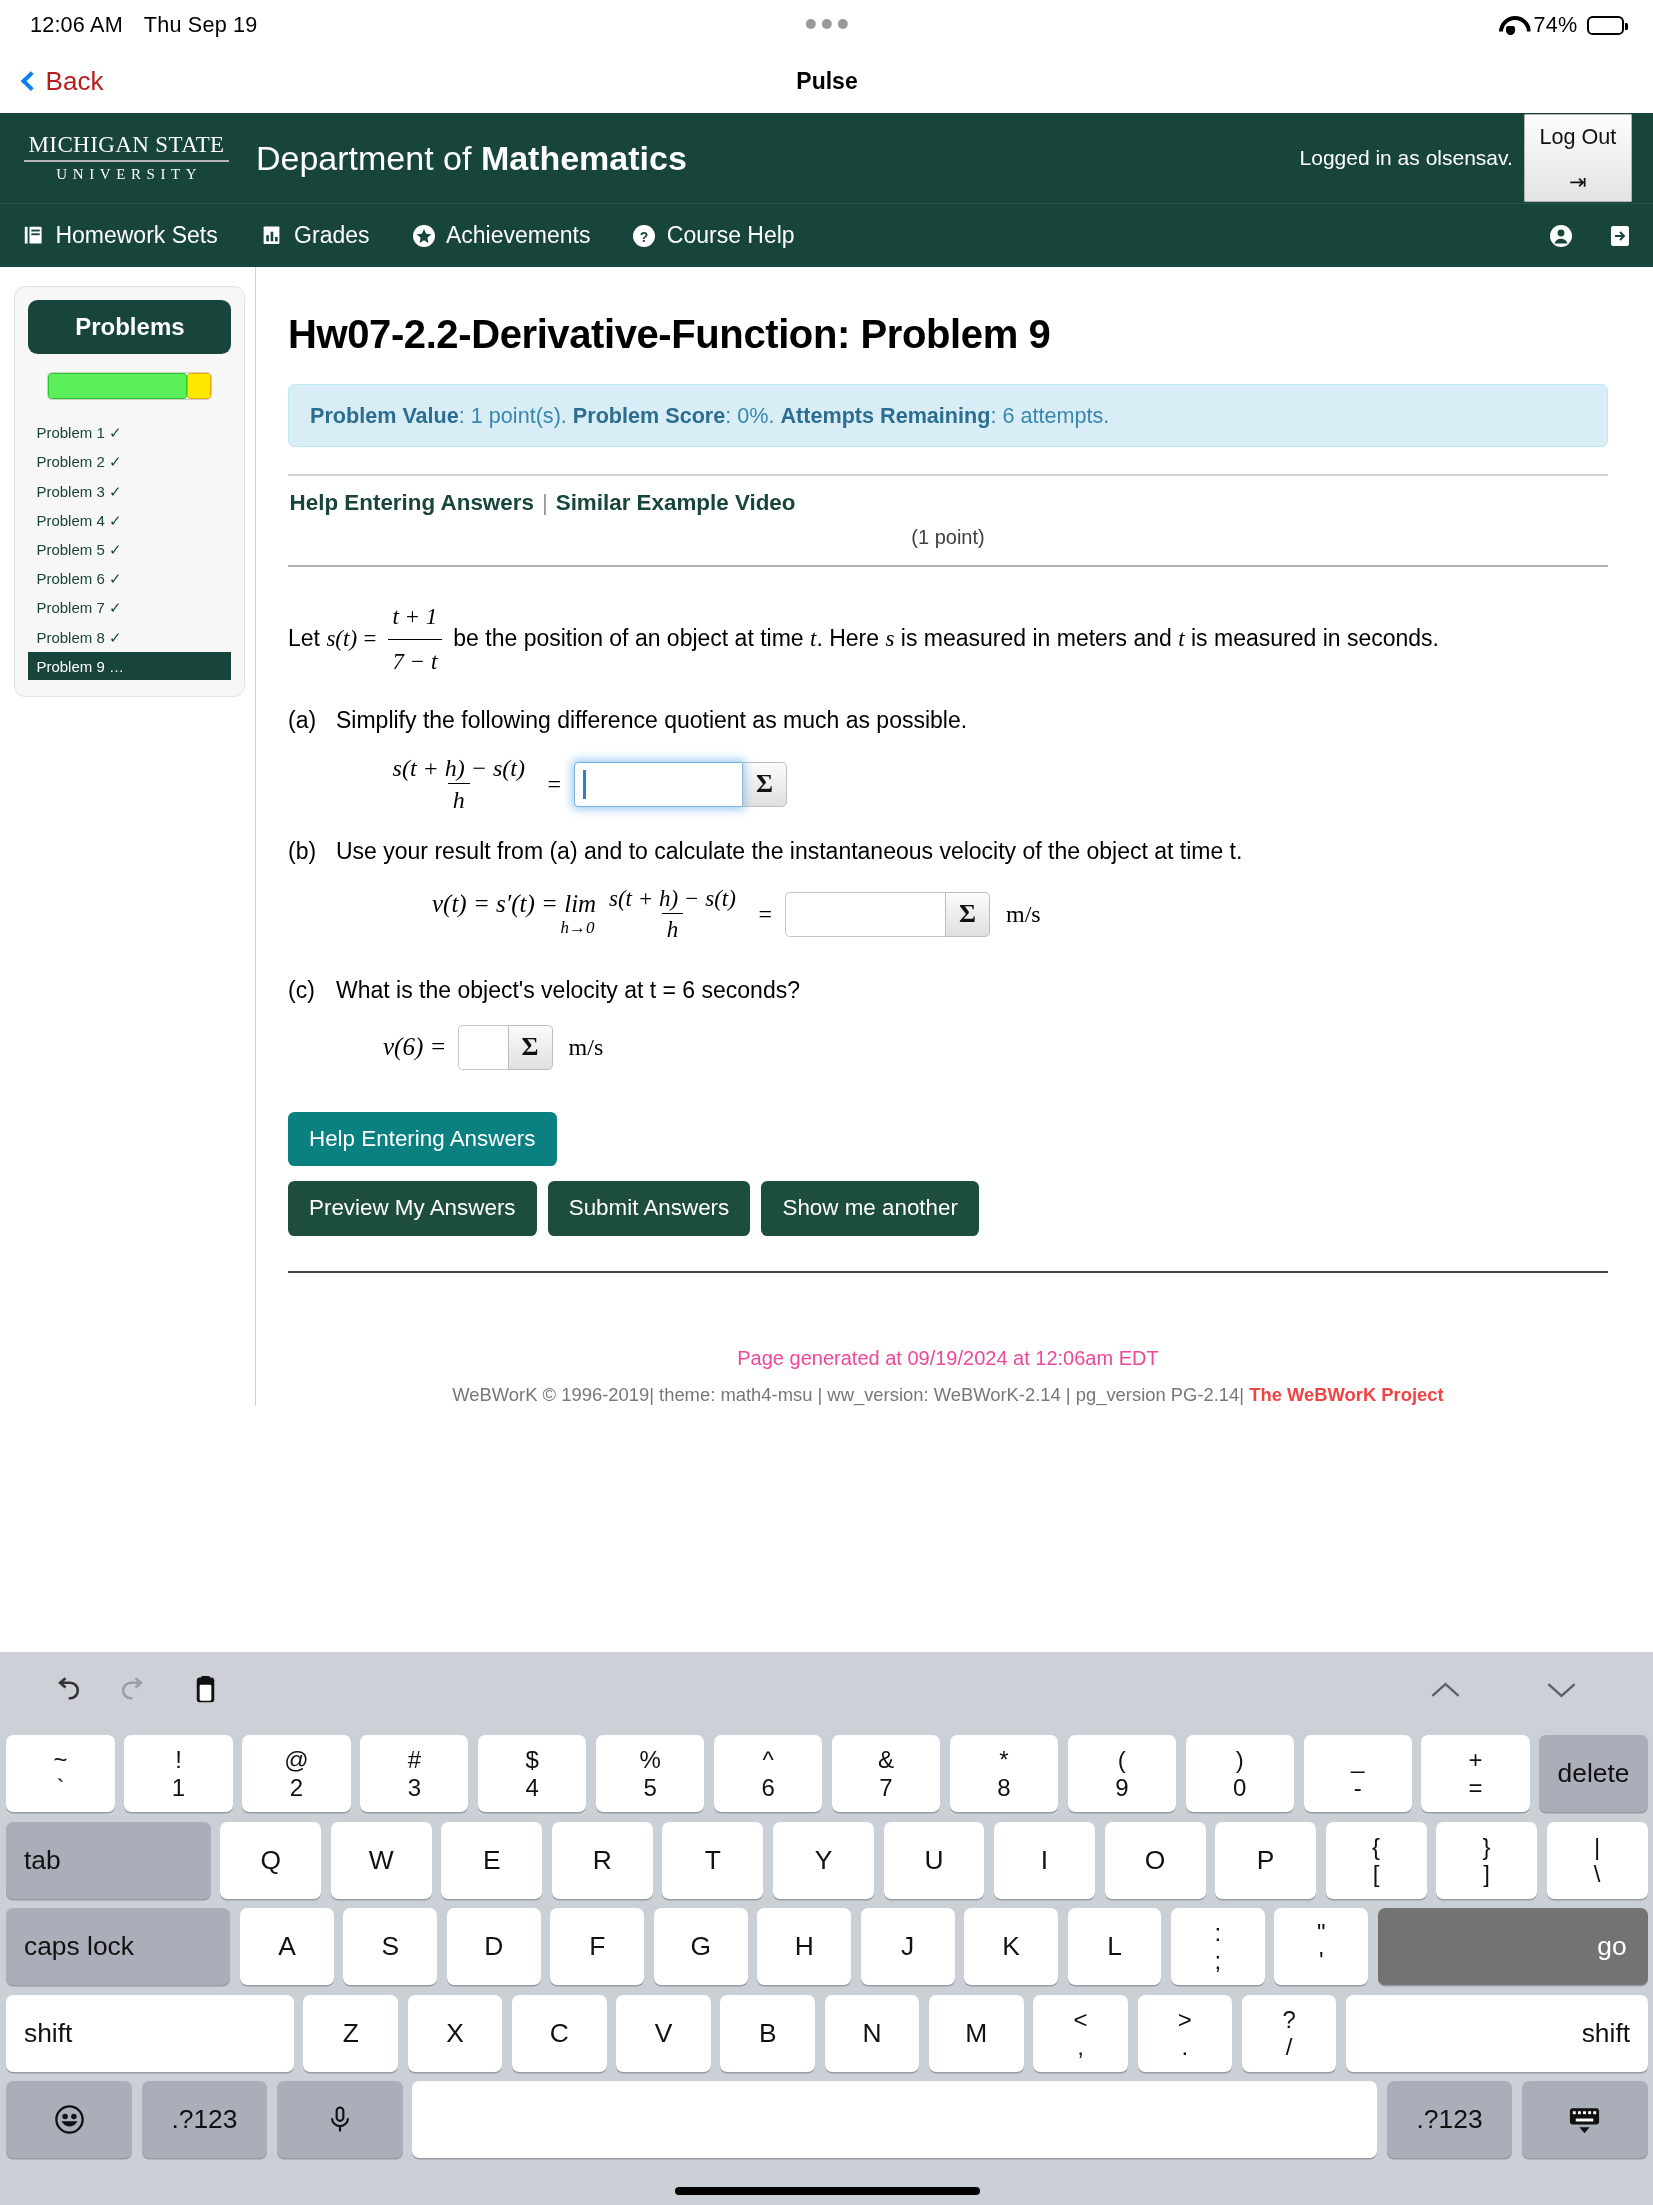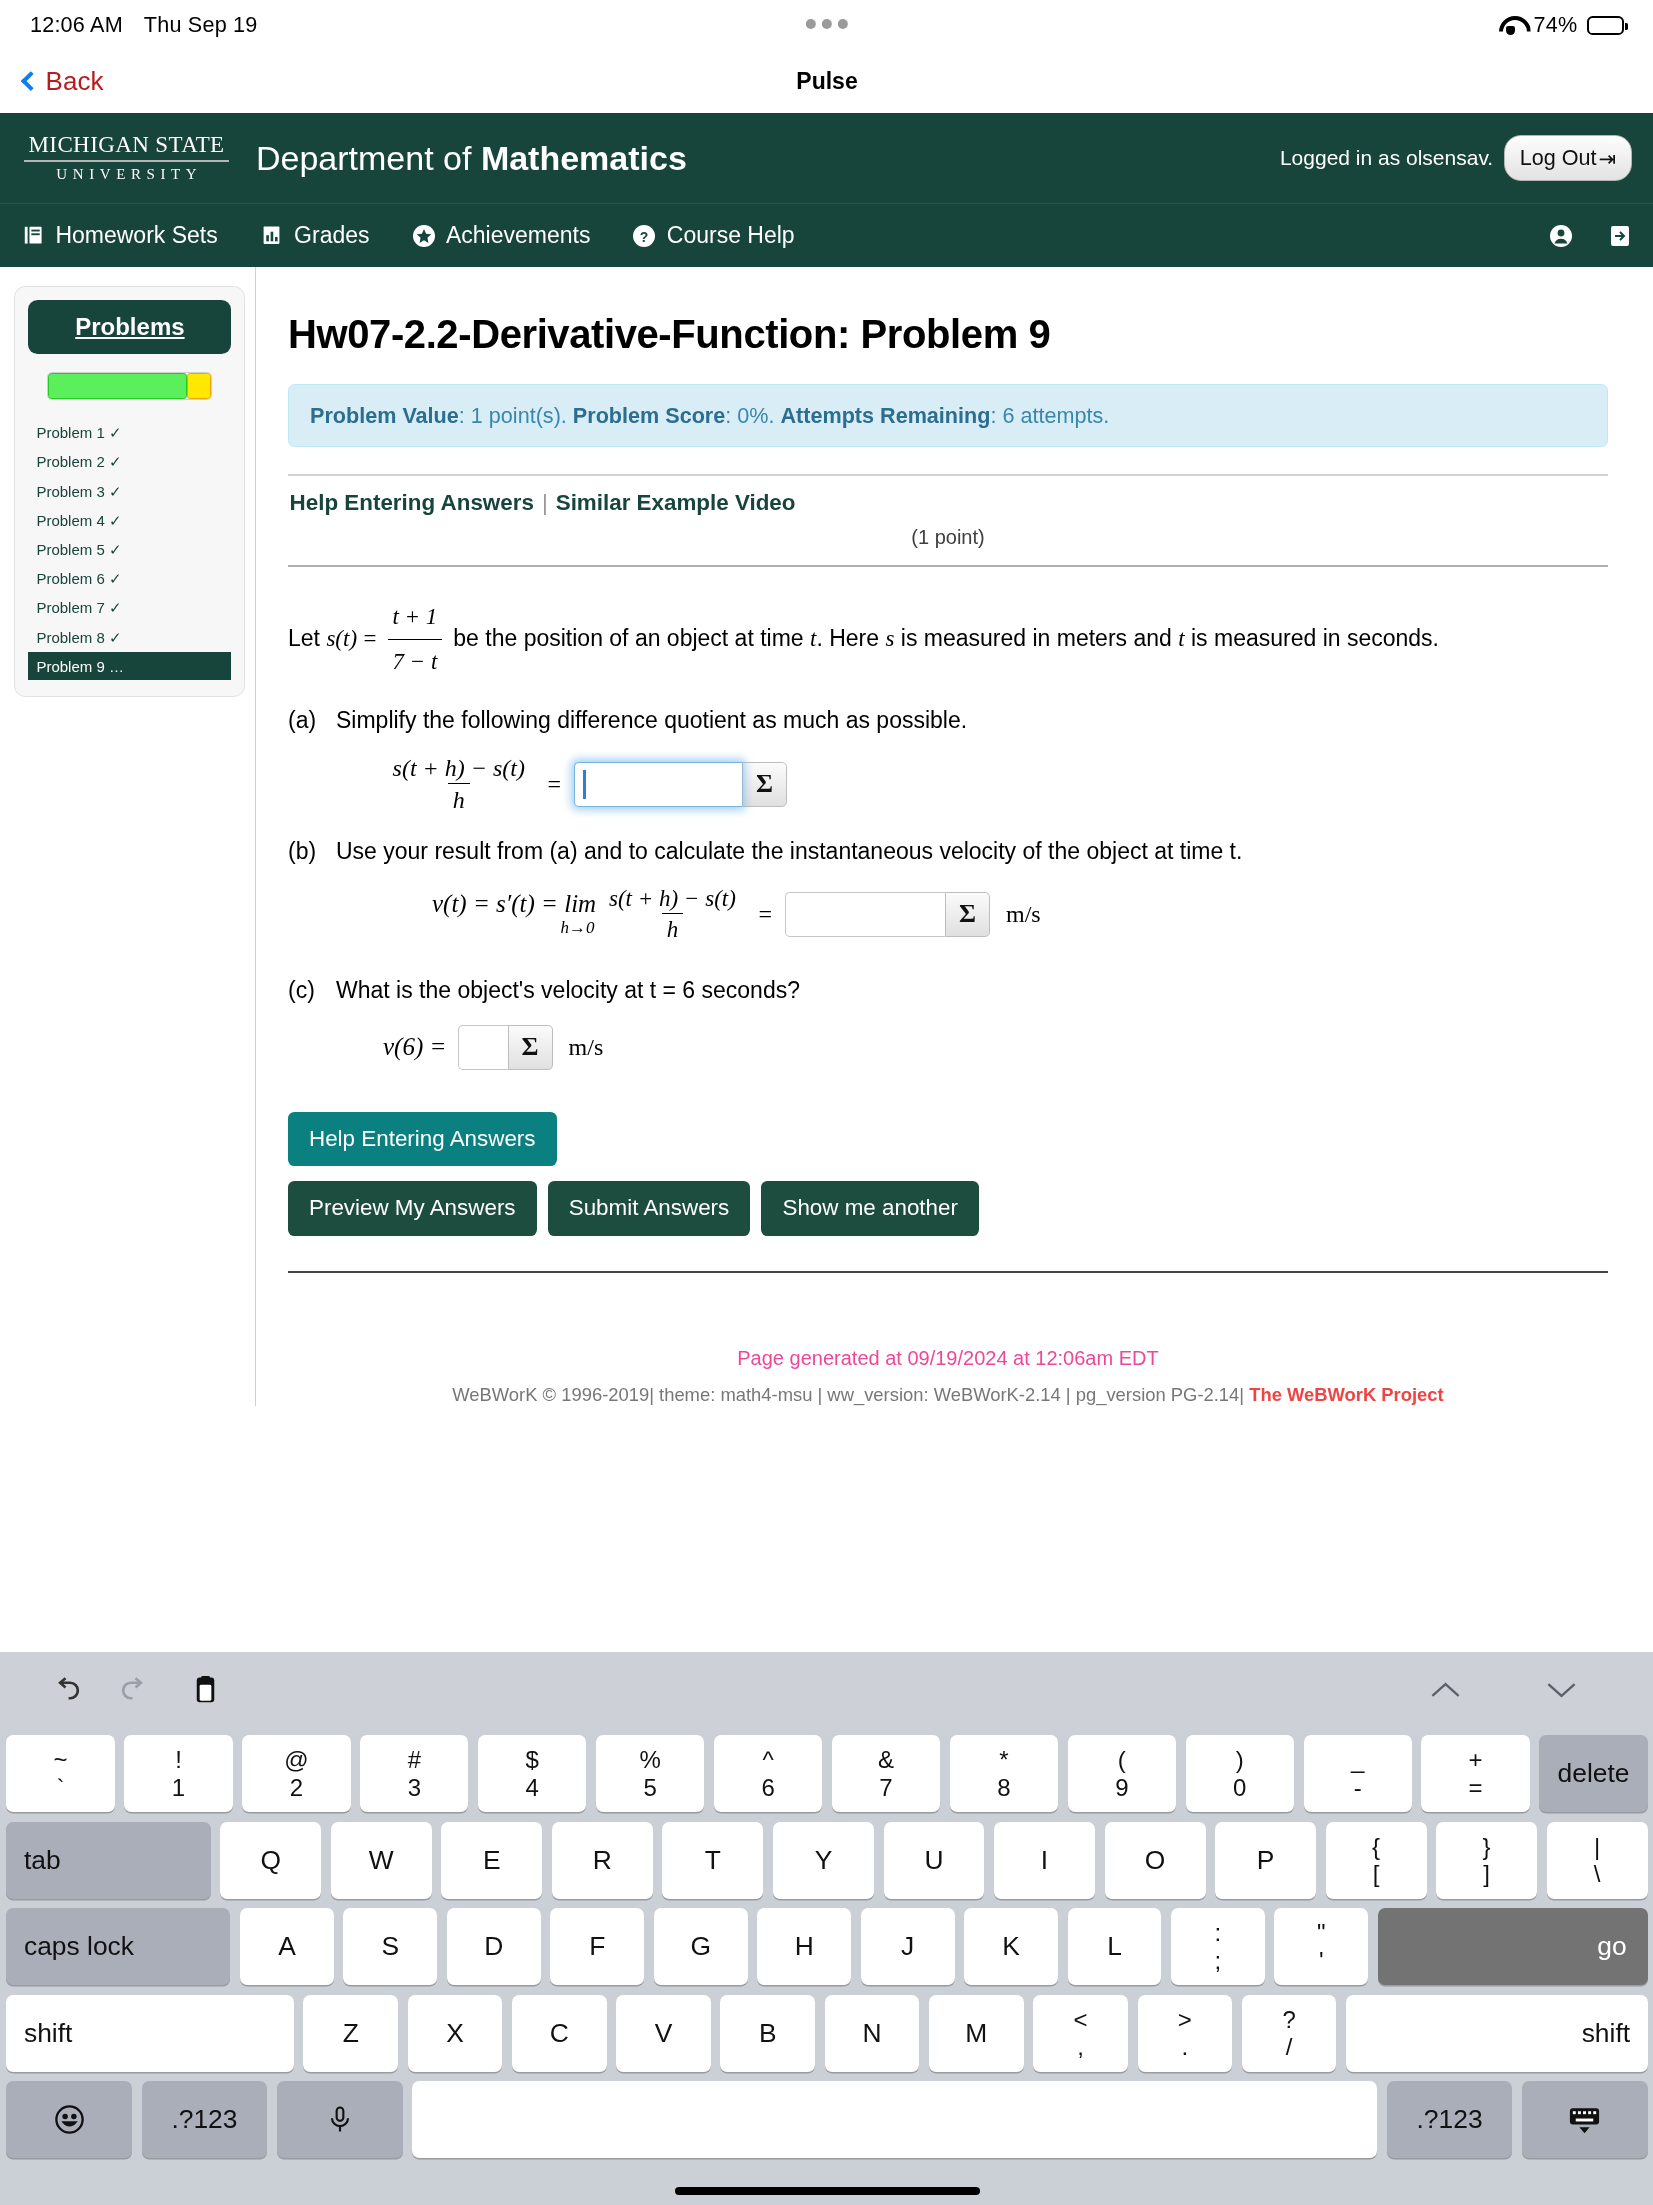--- a/index.html
+++ b/index.html
@@ -71,23 +71,23 @@
   .msu-logo { width: 205px; color: #fff; margin-right: 27px; }
   .msu-l1 { font-family: "Liberation Serif", serif; font-size: 23px; letter-spacing: 0.4px; text-align:center; line-height:1.05;}
   .msu-rule { height: 2.4px; background: #b5b5b5; margin: 3.2px 0 4px; }
   .msu-l2 { font-family: "Liberation Serif", serif; font-size: 15px; letter-spacing: 5.6px; text-align:center; padding-left:5.6px;}
   .dept-title { color: #fff; font-size: 34px; font-weight: 400; }
   .dept-title b { font-weight: 700; }
   .hdr-right { position: absolute; right: 22.4px; display: flex; align-items: center; gap: 0; }
   .logged-txt { color: #fff; font-size: 21px; margin-right: 11.2px; }
   .logout-btn {
     background: linear-gradient(#fdfdfd,#e3e3e3);
-    border: 0.8px solid #b5b5b5; border-radius: 17px;
+    border: 0.8px solid #b5b5b5; border-radius: 1px;
     padding: 8.8px 14.4px; font-size: 21.6px; color: #111;
-    display: flex; align-items: center; gap: 2px;
+    display: flex; align-items: center; gap: 21px; flex-direction: column;
   }
   .icon-exit { font-size: 21px; line-height: 1; }
 
   
   .site-nav {
     background: #18453b; height: 64px; width: 100%;
     display: flex; align-items: center; padding: 0 21px;
     border-top: 0.8px solid #23544a; position: relative;
   }
   .nav-item { display: flex; align-items: center; gap: 10.4px; color: #fff; font-size: 23px; margin-right: 42px; }
@@ -97,21 +97,21 @@
   
   .page { display: flex; width: 100%; }
   .sidebar-wrap { width: 256px; flex: none; padding: 19px 0 0 14.4px; border-right: 1.6px solid #cfcfcf; min-height: 849px;}
   .sidebar {
     background: #f7f7f7; border: 0.8px solid #e2e2e2; border-radius: 11.2px;
     padding: 13px 13px 16px; width: 231px;
   }
   .problems-hd {
     background: #18453b; color: #fff; border-radius: 9.6px;
     text-align: center; font-size: 24px; font-weight: bold;
-    padding: 13px 0; margin-bottom: 17.6px; text-decoration: underline;
+    padding: 13px 0; margin-bottom: 17.6px;
   }
   .progbar {
     width: 165px; margin: 0 auto 19px; height: 28px;
     border: 1.6px solid #cfcfcf; border-radius: 4.8px; display: flex; overflow: hidden; background:#fff;
   }
   .progbar .green { background: #5bef5b; border: 1.6px solid #28c828; border-radius: 3.2px; }
   .progbar .yellow { background: #ffe800; border: 1.6px solid #e8a800; border-radius: 3.2px; }
   .plist { list-style: none; }
   .plist li {
     font-size: 15px; color: #18453b; padding: 5.6px 8px;

